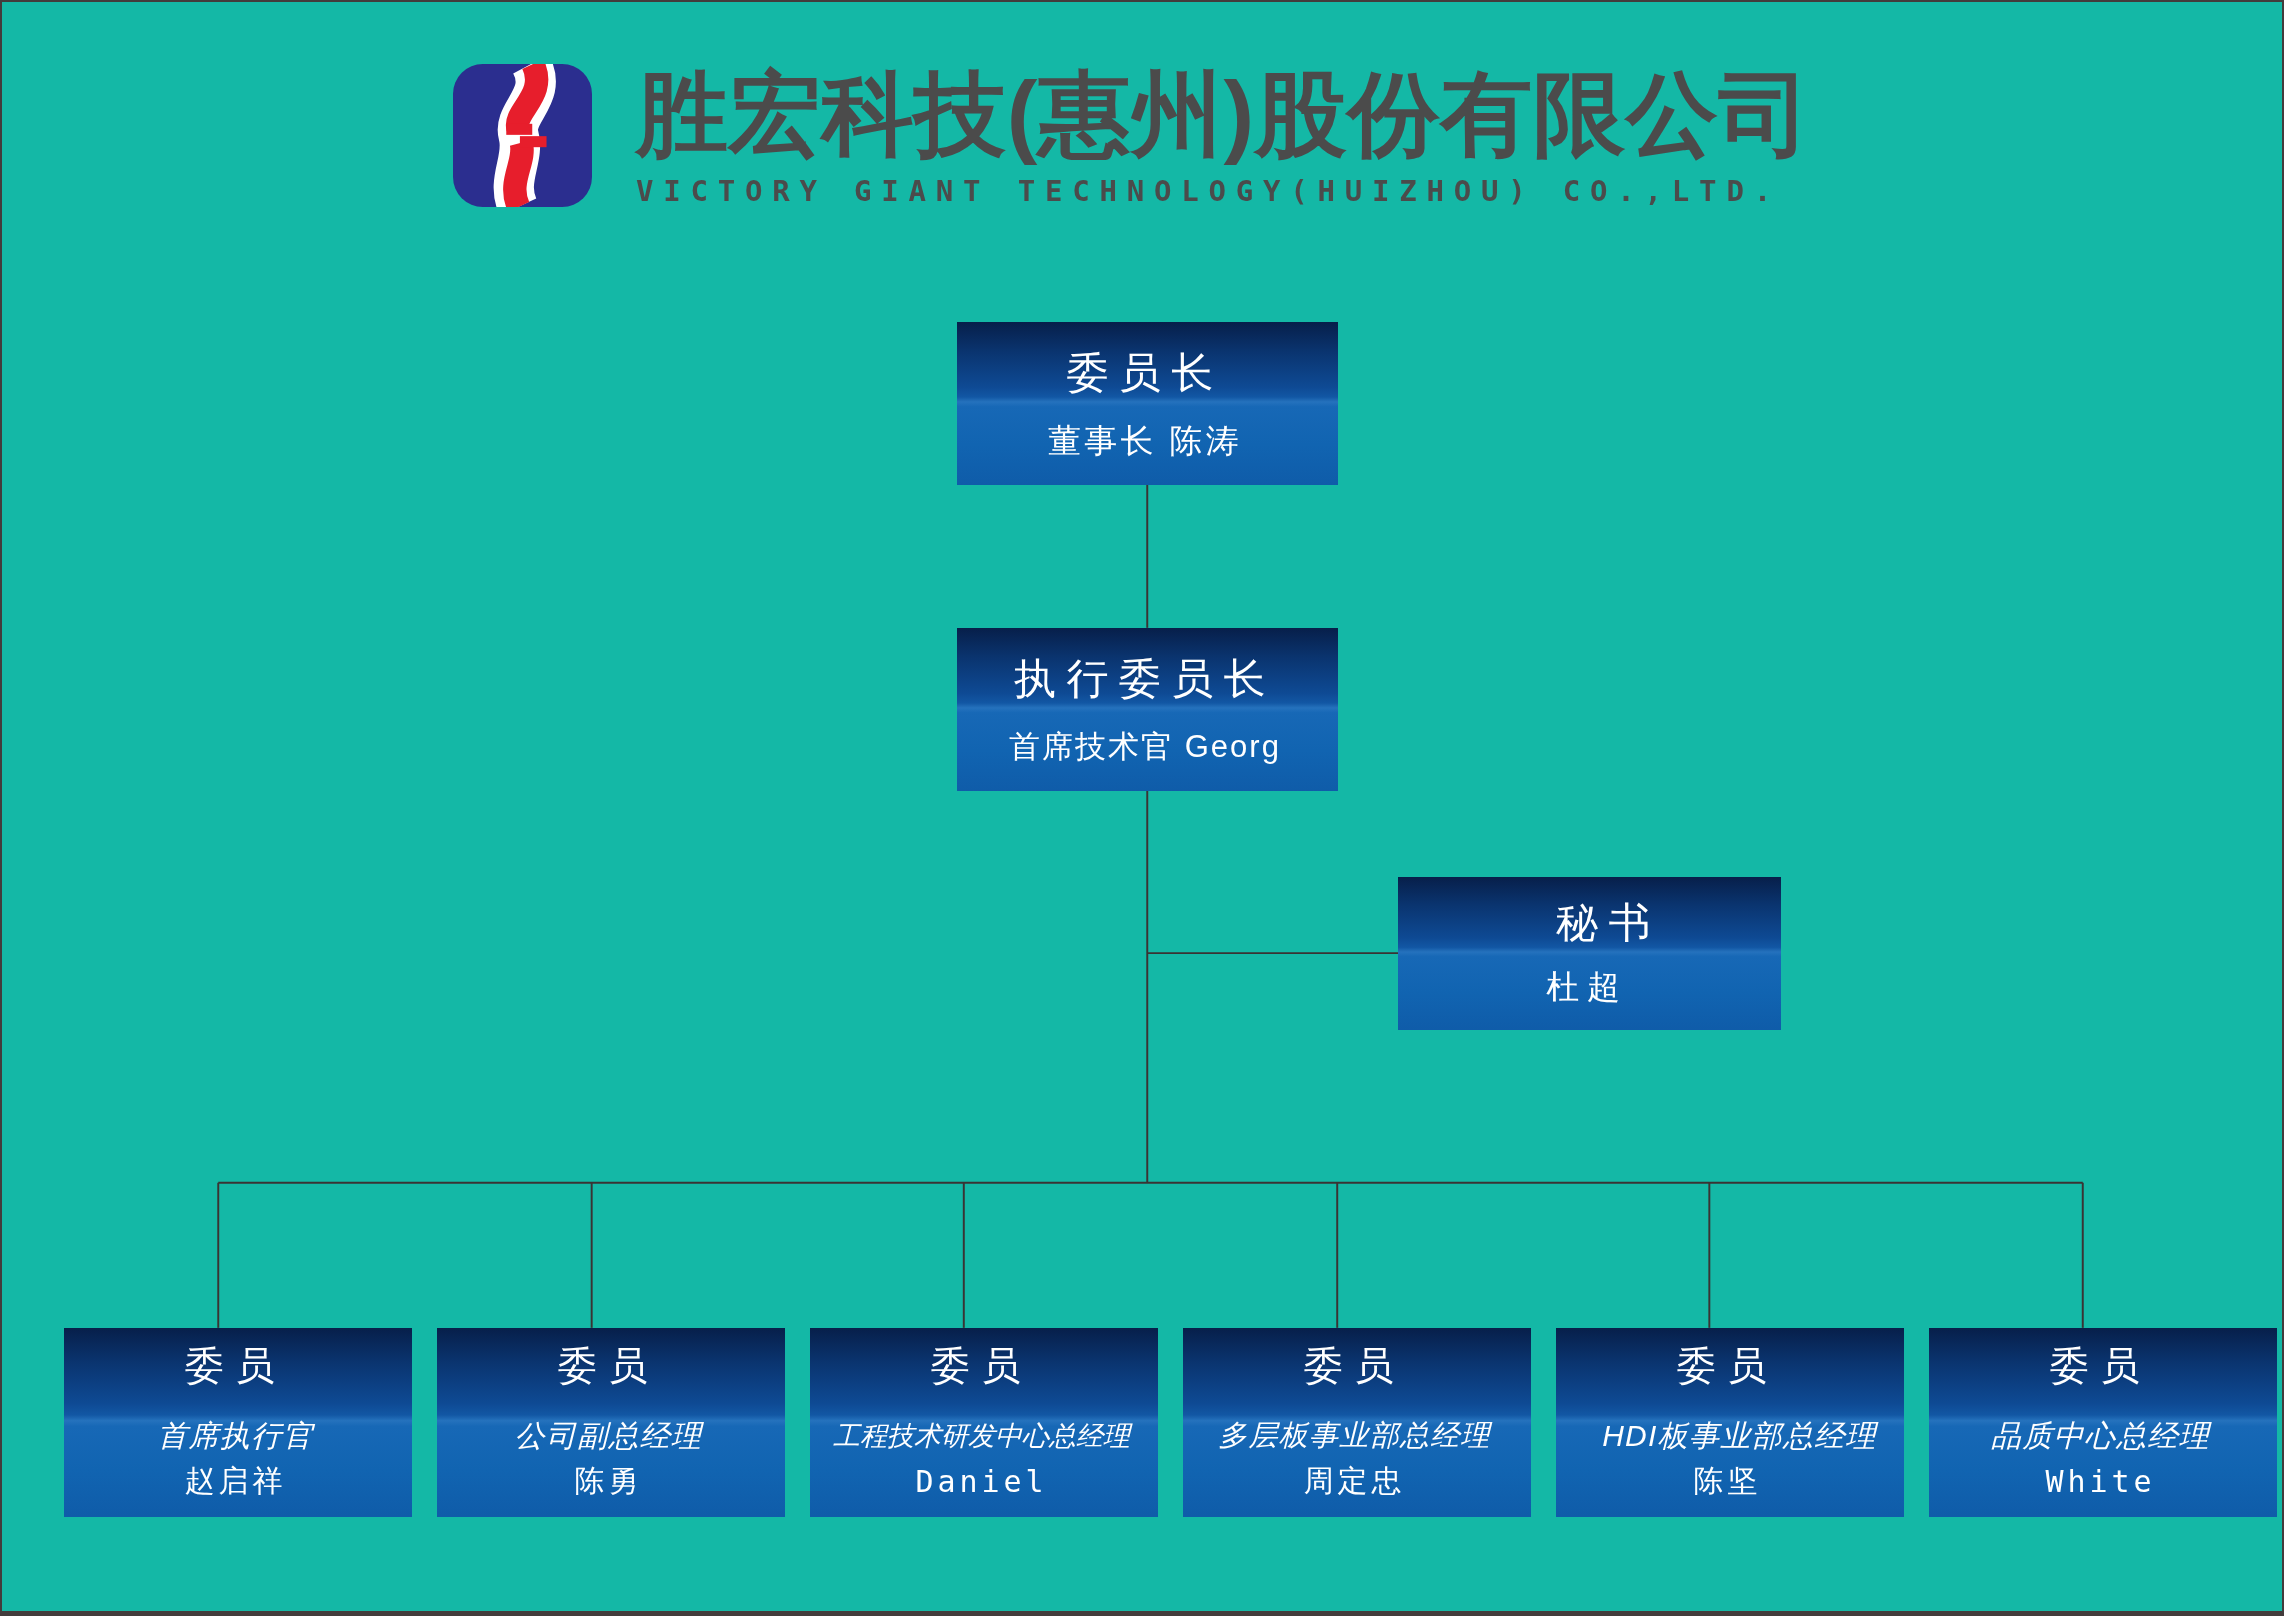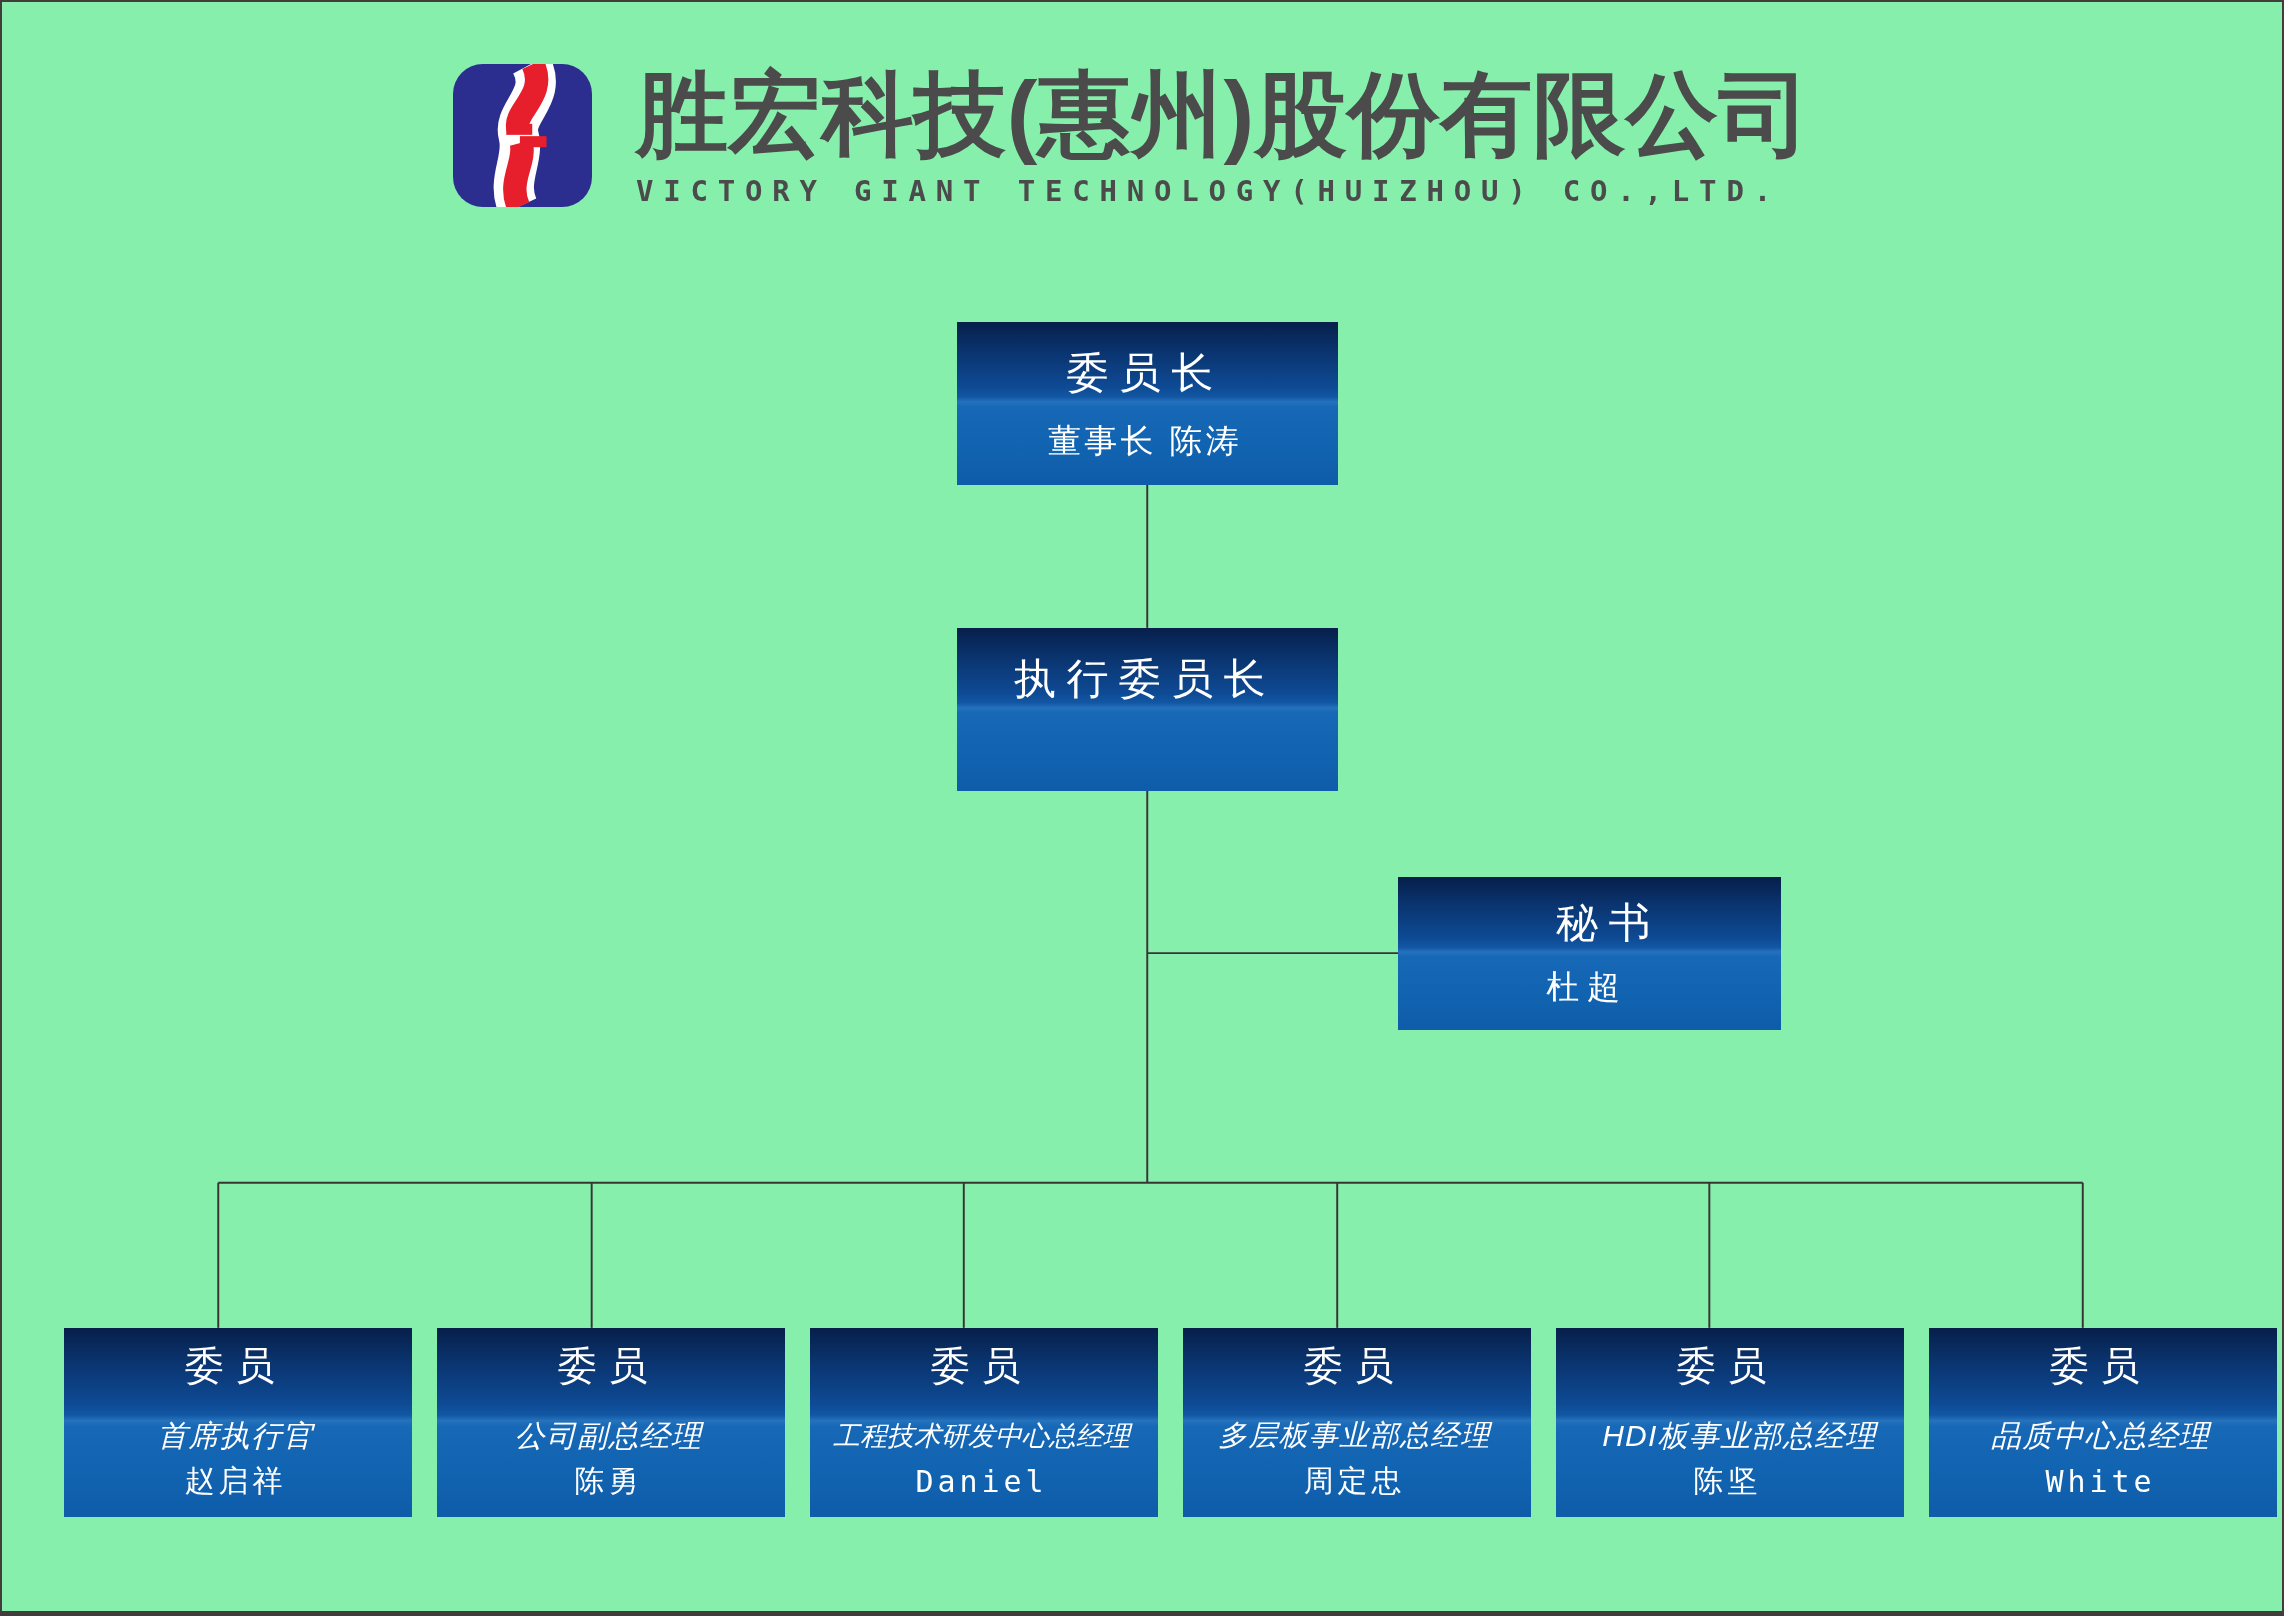--- a/index.html
+++ b/index.html
@@ -1,20 +1,20 @@
 <!DOCTYPE html>
 <html style="font-size:10.4px"><head>
 <meta charset="utf-8">
 <style>
   html,body{margin:0;padding:0;background:#fff;}
   .page{
     position:relative;
     width:2284px;height:1616px;
     box-sizing:border-box;
-    background:#86efac;
+    background:#14b8a6;
     border:2.6px solid #433c3c;
     border-bottom-width:5.9px;
     overflow:hidden;
     font-family:"Liberation Sans","DejaVu Sans",sans-serif;
   }
 
   
   .header{position:absolute;left:451px;top:62px;display:flex;align-items:flex-start;}
   .logo{width:139px;height:143px;flex:0 0 auto;}
   .header-text{margin-left:44px;color:#4b4b4b;}
@@ -118,20 +118,21 @@
     </g>
   </svg>
 
   <div class="node chairman">
     <div class="line big-title">委员长</div>
     <div class="line big-sub">董事长 陈涛</div>
   </div>
 
   <div class="node exec">
     <div class="line big-title">执行委员长</div>
+    <div class="line big-sub">首席技术官 Georg</div>
   </div>
 
   <div class="node secretary">
     <div class="line big-title">秘书</div>
     <div class="line big-sub">杜超</div>
   </div>
 
   <div class="node member m1">
     <div class="line mem-title">委员</div>
     <div class="line mem-role">首席执行官</div>

